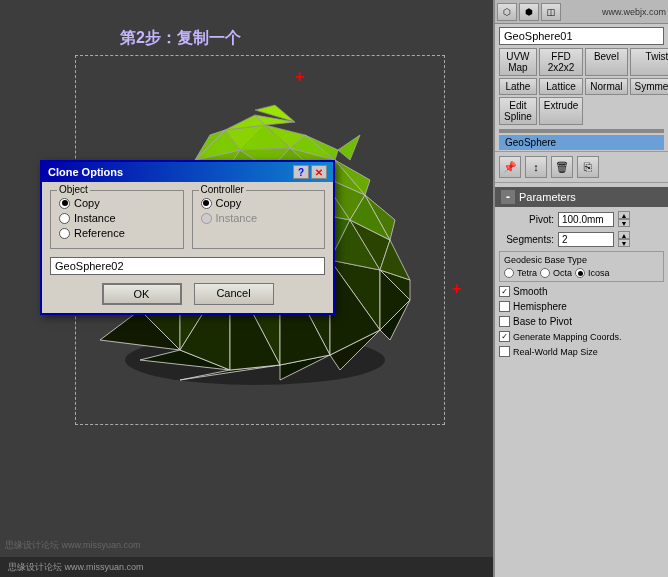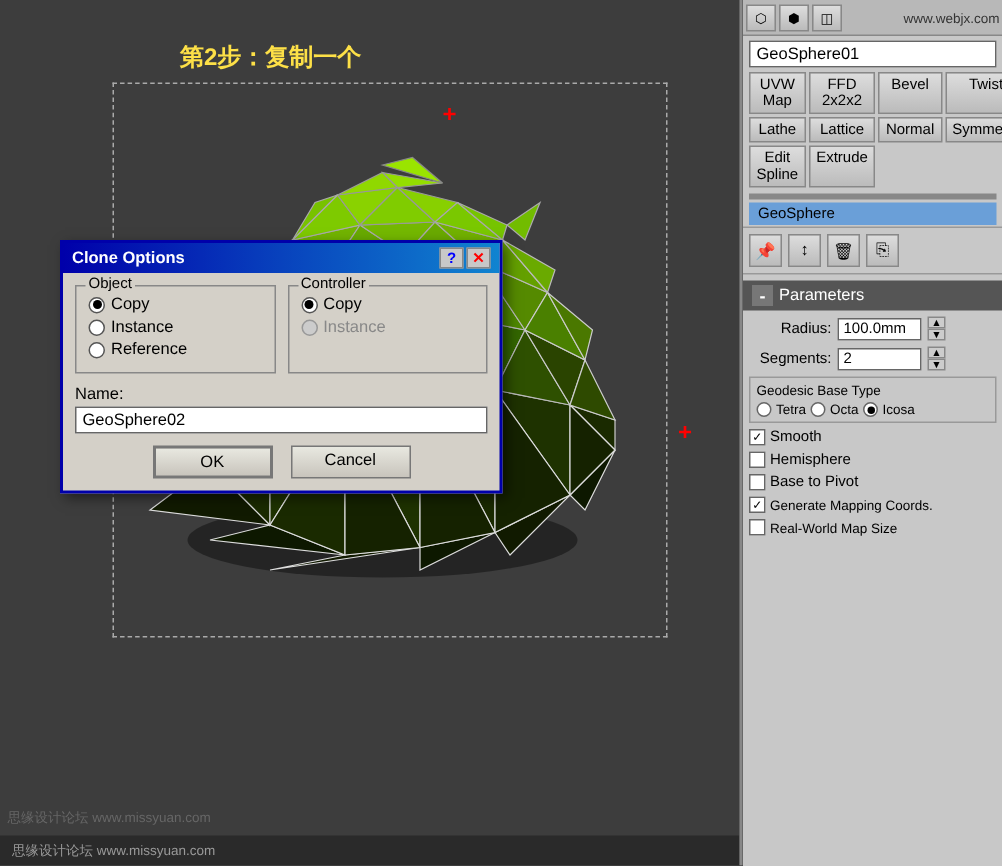--- a/index.html
+++ b/index.html
@@ -20,21 +20,21 @@
       width: 493px;
       height: 577px;
       background: #3d3d3d;
       overflow: hidden;
     }
 
     .step-text {
       position: absolute;
       top: 28px;
       left: 120px;
-      color: #fde047;
+      color: #c4b5fd;
       font-size: 16px;
       font-weight: bold;
     }
 
     
 
     
     .selection-box {
       position: absolute;
       top: 55px;
@@ -629,21 +629,20 @@
           </div>
           <div class="dialog-radio-row">
             <div class="dialog-radio disabled"></div>
             <span class="dialog-radio-label disabled">Instance</span>
           </div>
         </div>
 
       </div>
 
       <div class="dialog-name-section">
-        <div class="dialog-name-label">Name:</div>
         <input class="dialog-name-input" type="text" value="GeoSphere02" style="">
       </div>
 
       <div class="dialog-buttons-row">
         <div class="dialog-ok-btn">OK</div>
         <div class="dialog-cancel-btn">Cancel</div>
       </div>
 
     </div>
   </div>
@@ -685,21 +684,21 @@
     <div class="panel-icon-btn">🗑</div>
     <div class="panel-icon-btn">⎘</div>
   </div>
 
   <div class="params-header">
     <div class="minus">-</div>
     <span>Parameters</span>
   </div>
 
   <div class="params-row">
-    <span class="params-label">Radius:</span>
+    <span class="params-label">Pivot:</span>
     <input class="params-value-box" type="text" value="100.0mm" style="">
     <div class="spinner-box">
       <div class="spinner-btn">▲</div>
       <div class="spinner-btn">▼</div>
     </div>
   </div>
 
   <div class="params-row">
     <span class="params-label">Segments:</span>
     <input class="params-value-box" type="text" value="2" style="">

